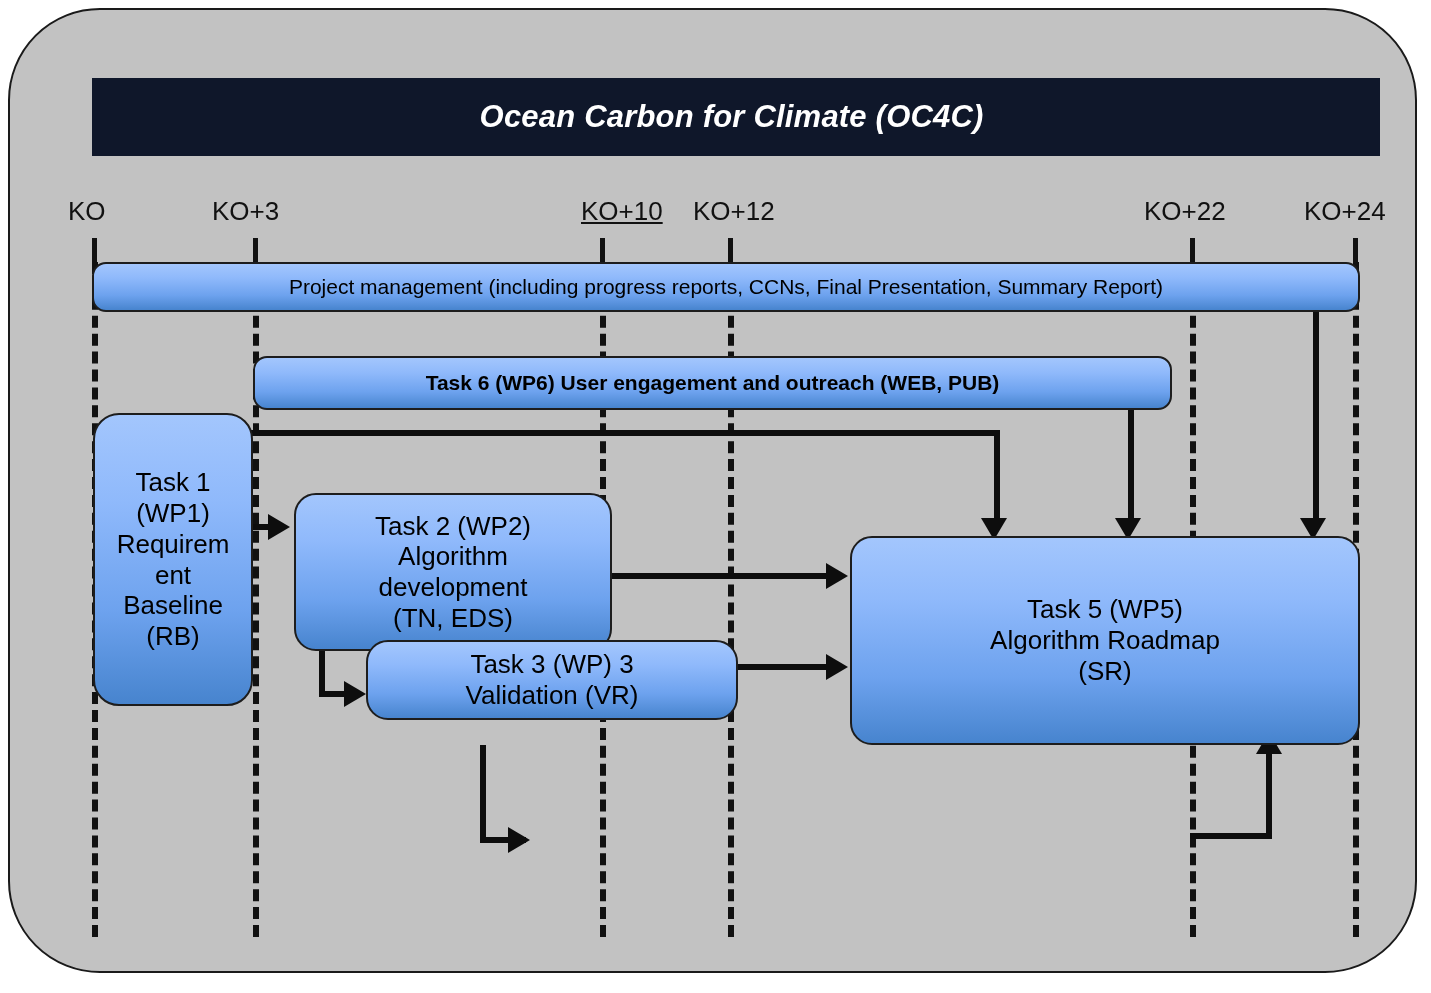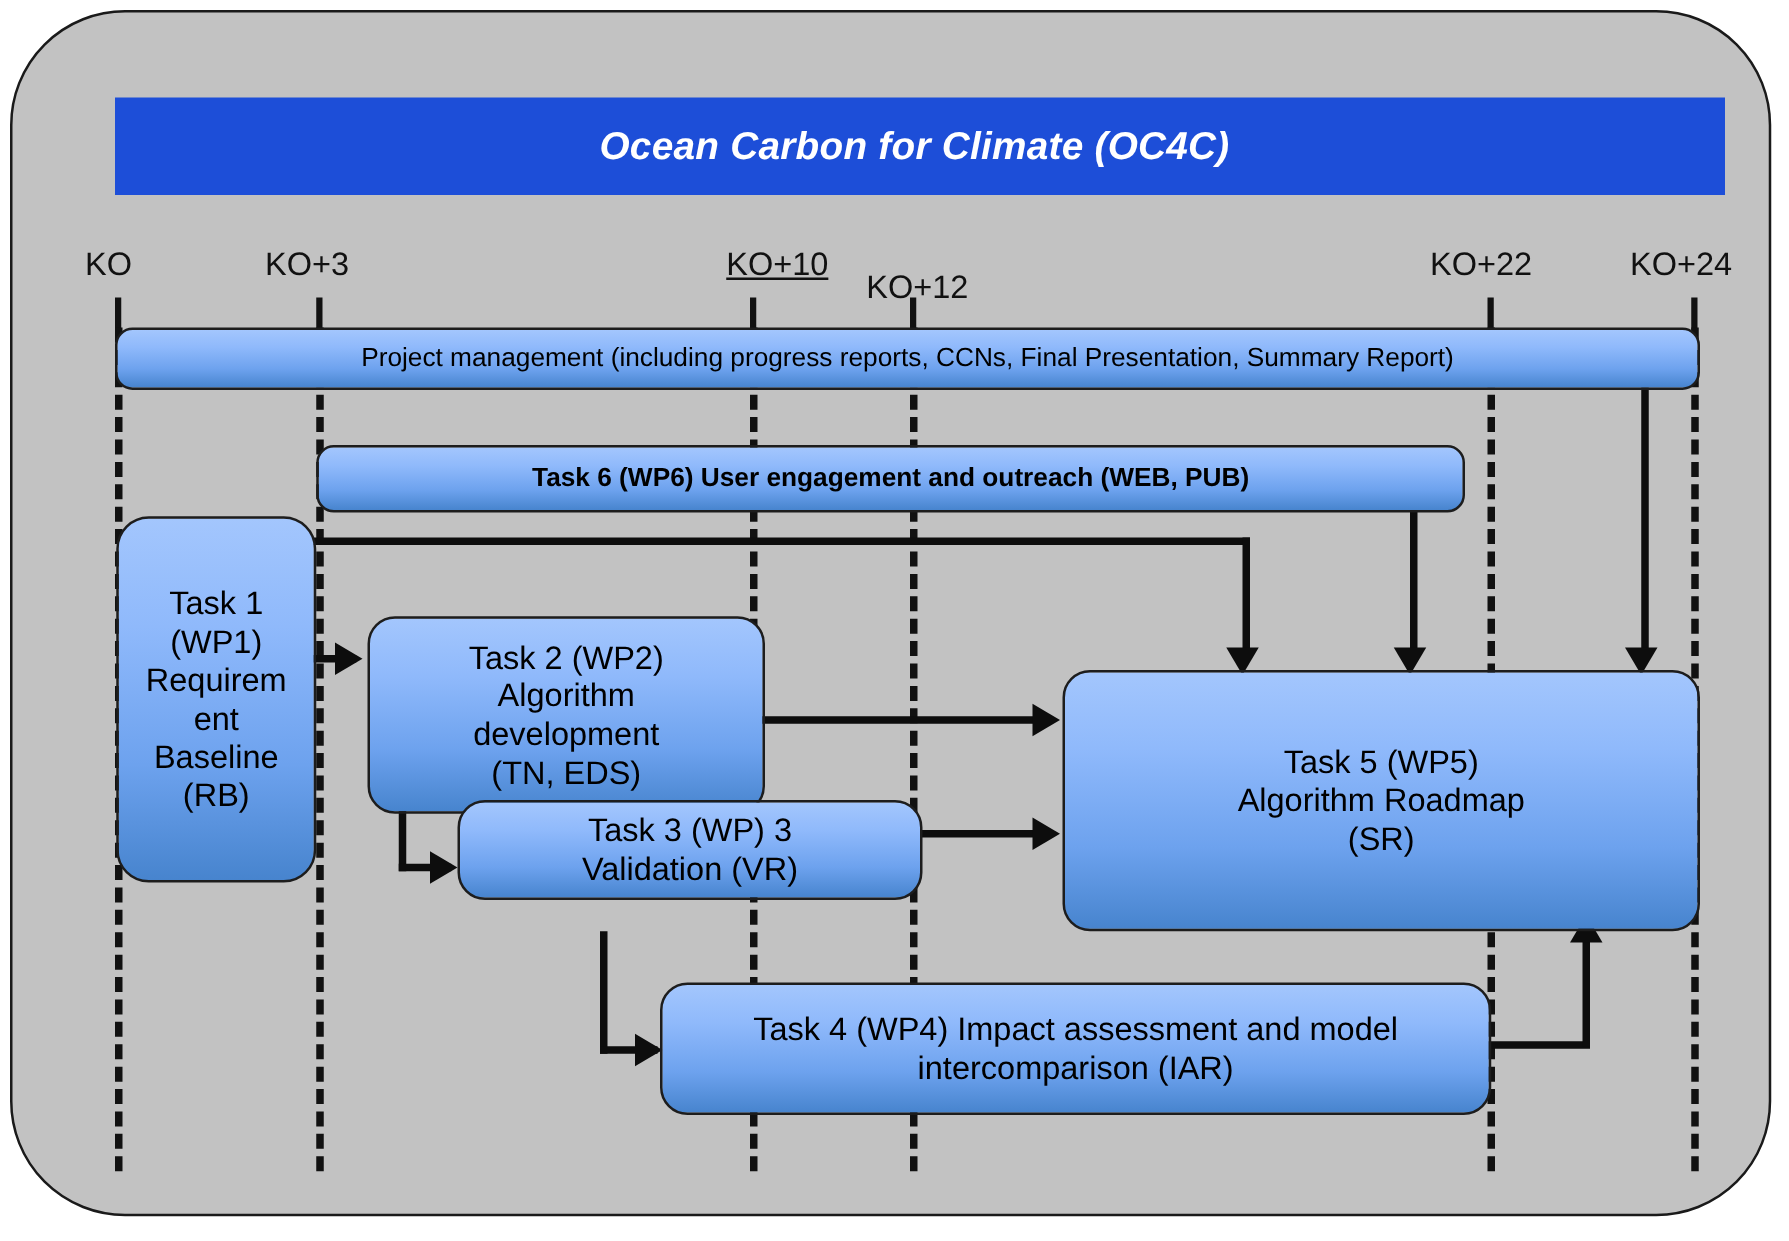--- a/index.html
+++ b/index.html
@@ -22,21 +22,21 @@
     border:2px solid #1a1a1a;
     border-radius:92px;
     box-sizing:border-box;
   }
 
   
   #title-banner{
     position:absolute;
     left:92px; top:78px;
     width:1288px; height:78px;
-    background:#1d4ed8;
+    background:#0f172a;
     display:flex;
     align-items:center;
     justify-content:center;
   }
   #title-banner .t-main{
     color:#ffffff;
     font-size:31px;
     font-style:italic;
     font-weight:bold;
     letter-spacing:.2px;
@@ -116,21 +116,21 @@
 
   <div id="frame"></div>
 
   <div id="title-banner">
     <span class="t-main">Ocean Carbon for Climate (OC4C) </span>
   </div>
 
   <div class="tl-label" style="left:72px;  top:196px;">KO</div>
   <div class="tl-label" style="left:216px; top:196px;">KO+3</div>
   <div class="tl-label" style="left:585px; top:196px;text-decoration:underline;">KO+10</div>
-  <div class="tl-label" style="left:697px; top:196px;margin-top:18px;">KO+12</div>
+  <div class="tl-label" style="left:697px; top:196px;">KO+12</div>
   <div class="tl-label" style="left:1148px;top:196px;">KO+22</div>
   <div class="tl-label" style="left:1308px;top:196px;">KO+24</div>
 
   <div class="tl-tick" style="left:92px;   top:238px; height:26px;"></div>
   <div class="tl-tick" style="left:253px;  top:238px; height:26px;"></div>
   <div class="tl-tick" style="left:600px;  top:238px; height:26px;"></div>
   <div class="tl-tick" style="left:728px;  top:238px; height:26px;"></div>
   <div class="tl-tick" style="left:1190px; top:238px; height:26px;"></div>
   <div class="tl-tick" style="left:1353px; top:238px; height:26px;"></div>
 
@@ -190,24 +190,20 @@
     <span>Algorithm</span>
     <span>development</span>
     <span>(TN, EDS)</span>
   </div>
 
   <div class="task block" style="left:366px; top:640px; width:372px; height:80px; flex-direction:column;">
     <span>Task 3 (WP) 3</span>
     <span>Validation (VR)</span>
   </div>
 
-  <div class="task block" style="left:528px; top:786px; width:665px; height:106px; flex-direction:column;">
-    <span>Task 4 (WP4) Impact assessment and model</span>
-    <span>intercomparison (IAR)</span>
-  </div>
 
   <div class="task block" style="left:850px; top:536px; width:510px; height:209px; flex-direction:column;">
     <span>Task 5 (WP5)</span>
     <span>Algorithm Roadmap</span>
     <span>(SR)</span>
   </div>
 
 </div>
 
 </body></html>

